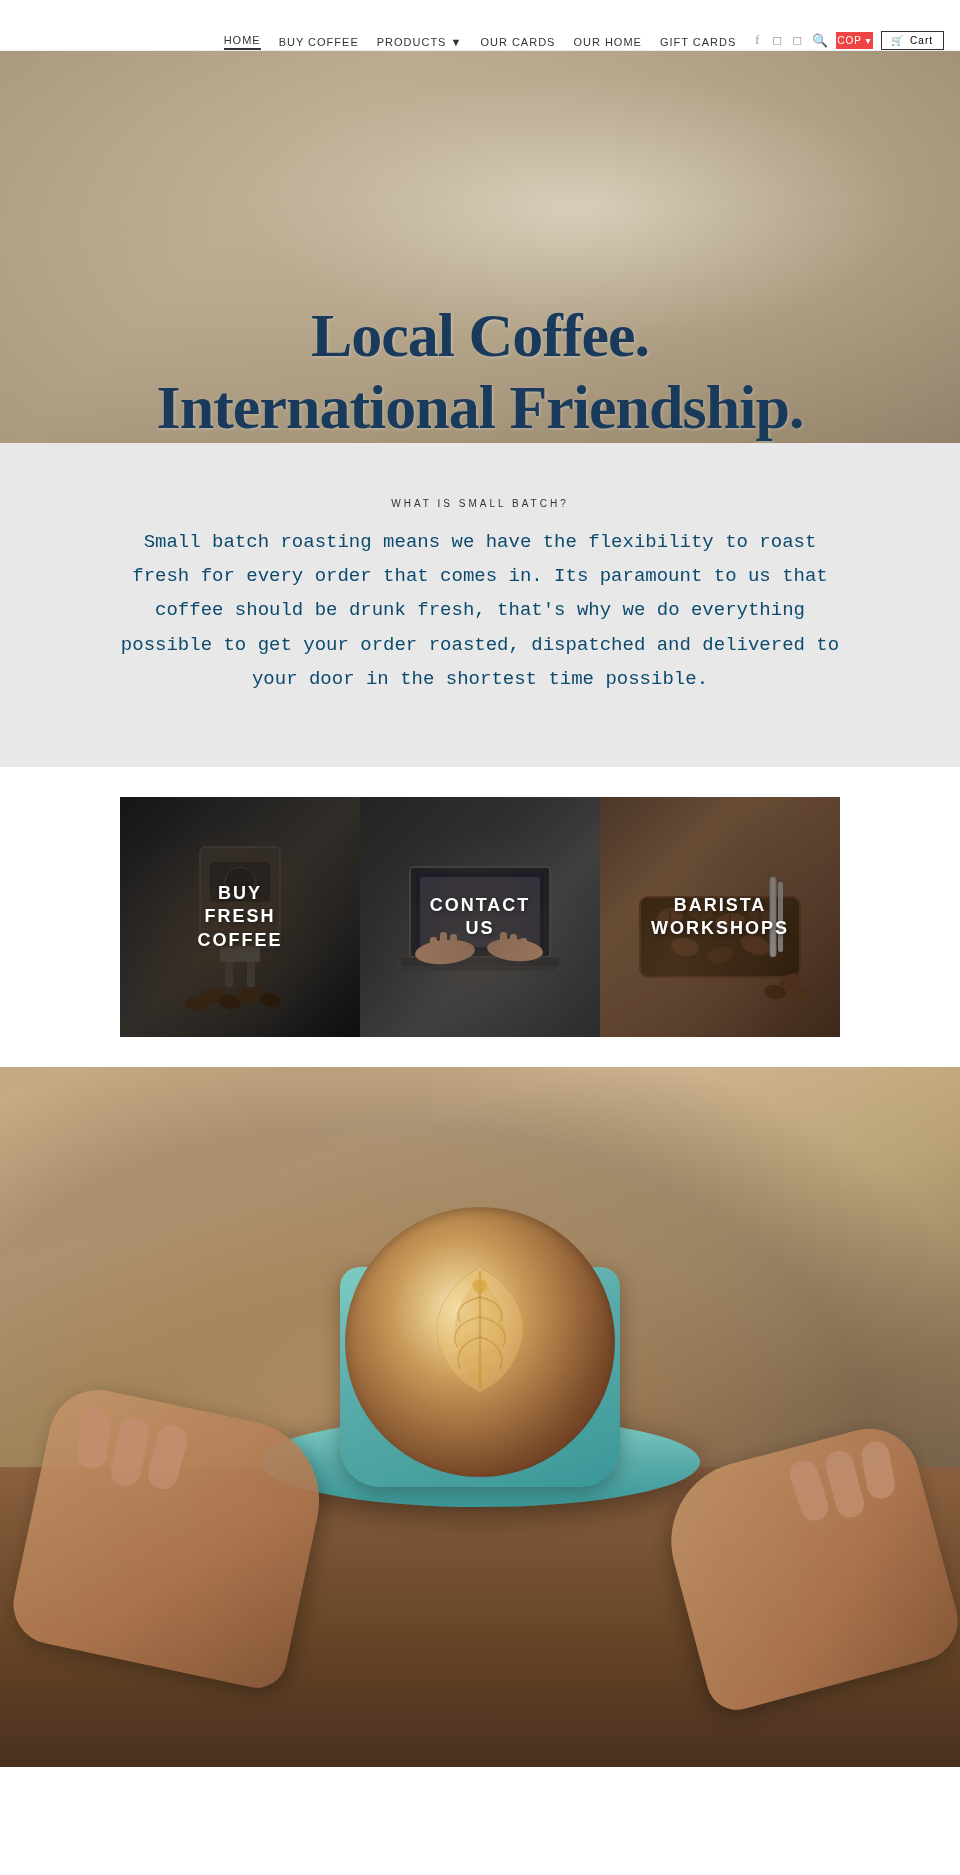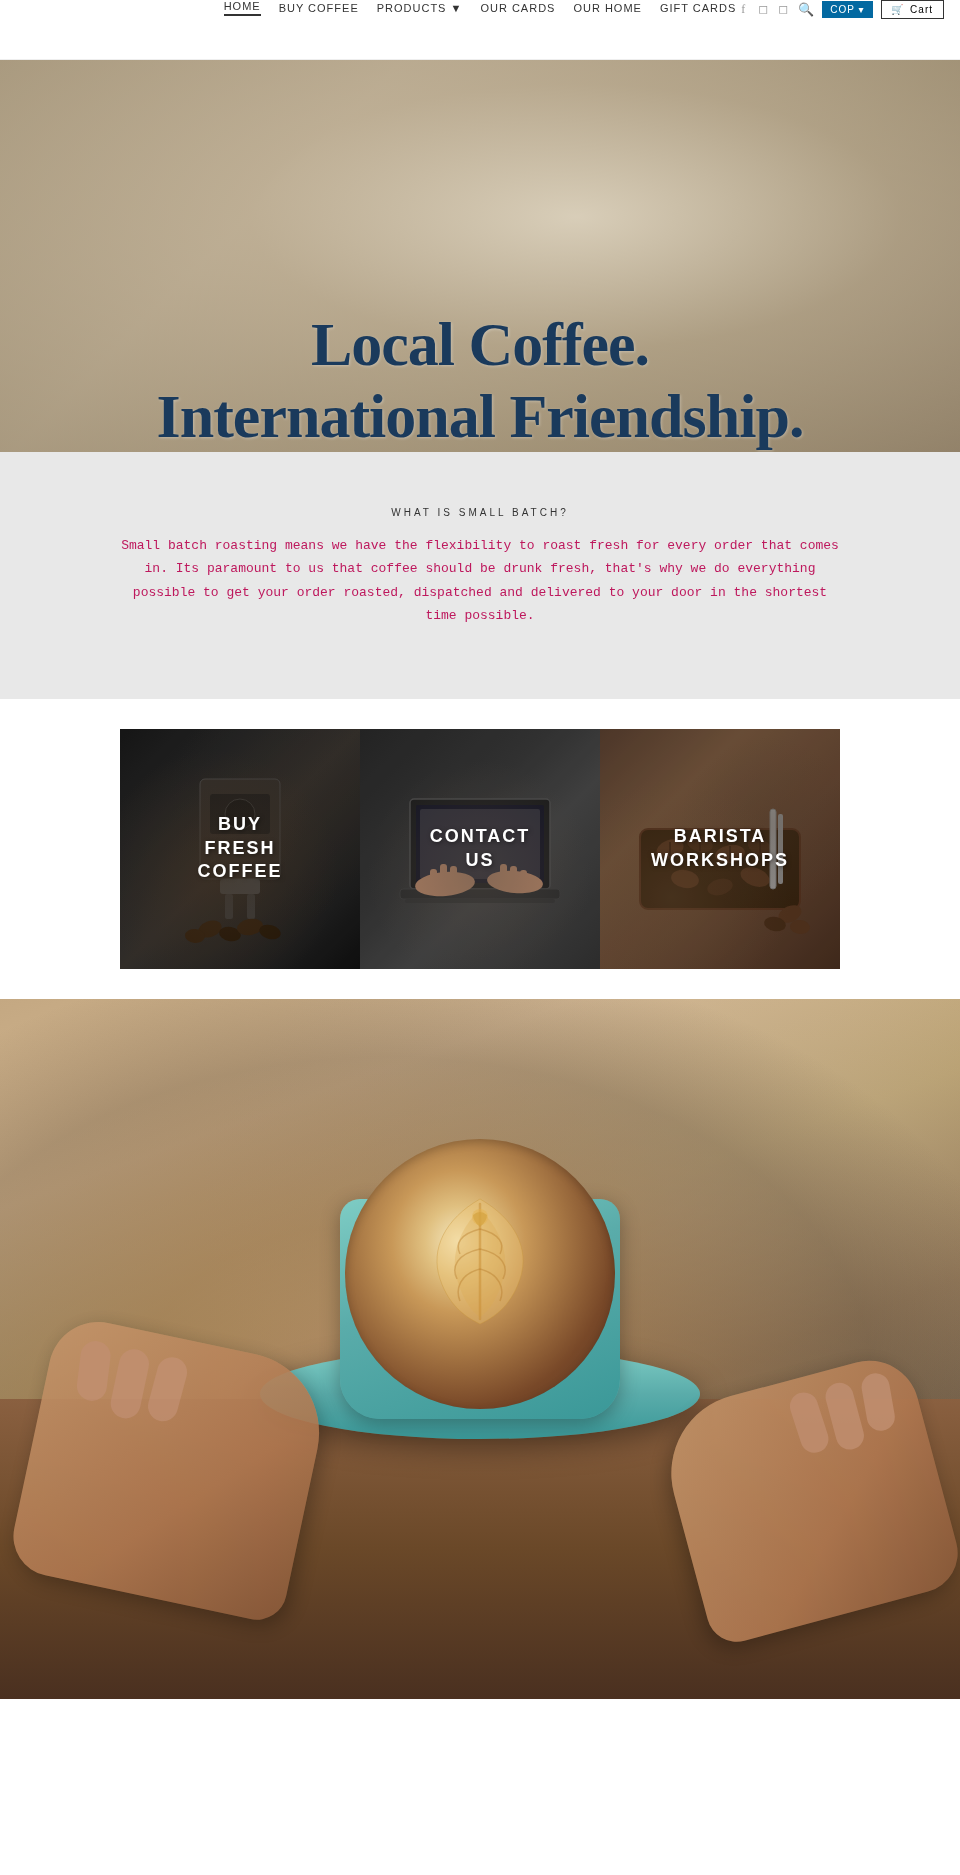--- a/index.html
+++ b/index.html
@@ -2,23 +2,23 @@
 <html><head>
   <meta charset="utf-8">
   <style>
     * { margin: 0; padding: 0; box-sizing: border-box; }
     body { font-family: 'Georgia', serif; background: #fff; width: 960px; }
 
     
     nav {
       position: relative;
       background: #fff;
-      height: 60px;
-      display: flex;
-      align-items: flex-start;
+      height: 51px;
+      display: flex;
+      align-items: flex-end;
       justify-content: center;
       border-bottom: 1px solid #eee;
     }
     .nav-links {
       display: flex;
       align-items: center;
       gap: 18px;
       font-size: 11px;
       letter-spacing: 1px;
       font-family: 'Arial', sans-serif;
@@ -50,24 +50,24 @@
       color: #999;
       font-size: 12px;
       display: flex; align-items: center; justify-content: center;
     }
     .search-icon-nav {
       font-size: 13px;
       color: #666;
       cursor: pointer;
     }
     .currency-btn {
-      background: #0369a1;
+      background: #ef4444;
       color: #fff;
       font-size: 10px;
-      padding: 3px 8px;
+      padding: 3px 1px;
       border: none;
       cursor: pointer;
       letter-spacing: 1px;
     }
     .cart-btn {
       background: #fff;
       border: 1px solid #333;
       font-size: 10px;
       padding: 3px 10px;
       cursor: pointer;
@@ -117,23 +117,23 @@
     }
     .info-section h2 {
       font-size: 10px;
       letter-spacing: 3px;
       font-family: 'Arial', sans-serif;
       font-weight: normal;
       color: #333;
       margin-bottom: 12px;
     }
     .info-section p {
-      font-size: 13px;
+      font-size: 19px;
       line-height: 1.8;
-      color: #be185d;
+      color: #0c4a6e;
       font-family: 'Courier New', monospace;
       max-width: 720px;
       margin: 16px auto;
     }
 
     
     .cards-section {
       display: flex;
       width: 100%;
       padding: 30px 50px;

